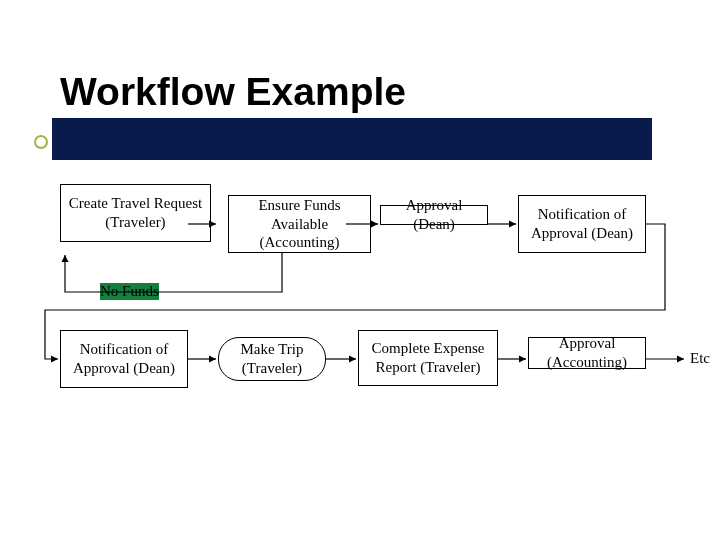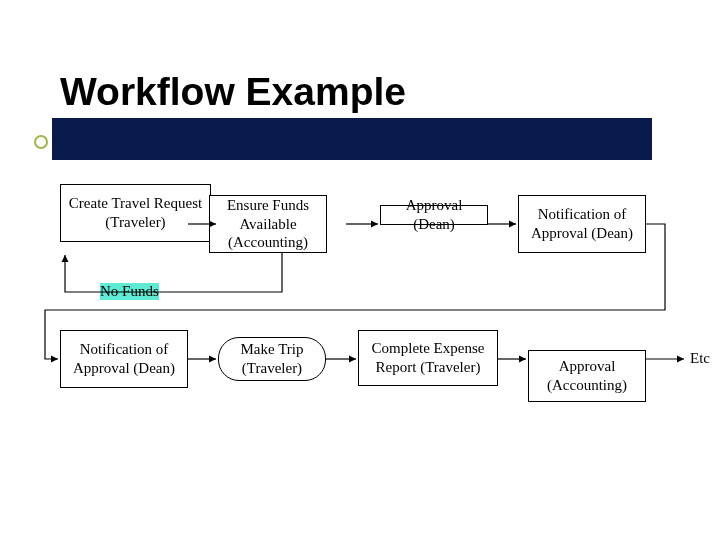--- a/index.html
+++ b/index.html
@@ -47,21 +47,21 @@
     line-height: 1.25;
     display: flex;
     align-items: center;
     justify-content: center;
     padding: 2px 4px;
     box-sizing: border-box;
   }
   .lbl {
     position: absolute;
     font-size: 15px;
-    background: #5eead4;
+    background: #15803d;
   }
   svg.arrows {
     position: absolute;
     left: 0;
     top: 0;
     width: 720px;
     height: 540px;
     pointer-events: none;
   }
   .etc {
@@ -70,30 +70,30 @@
   }
 </style>
 </head>
 <body>
 
 <div class="title">Workflow Example</div>
 <div class="bullet-dot"></div>
 <div class="title-bar"></div>
 
 <div class="box" style="left:60px;  top:184px; width:151px; height:58px;">Create Travel Request (Traveler)</div>
-<div class="box" style="left:209px; top:195px; width:118px; height:58px;">Ensure Funds Available (Accounting)</div>
+<div class="box" style="left:228px; top:195px; width:143px; height:58px;">Ensure Funds Available (Accounting)</div>
 <div class="box" style="left:380px; top:205px; width:108px; height:20px;">Approval (Dean)</div>
 <div class="box" style="left:518px; top:195px; width:128px; height:58px;">Notification of Approval (Dean)</div>
 
 <div class="lbl" style="left:100px; top:283px;">No Funds</div>
 
 <div class="box" style="left:60px;  top:330px; width:128px; height:58px;">Notification of Approval (Dean)</div>
 <div class="box" style="left:218px; top:337px; width:108px; height:44px;border-radius:21px;">Make Trip (Traveler)</div>
 <div class="box" style="left:358px; top:330px; width:140px; height:56px;">Complete Expense Report (Traveler)</div>
-<div class="box" style="left:528px; top:337px; width:118px; height:52px;margin-top:13px;">Approval (Accounting)</div>
+<div class="box" style="left:528px; top:337px; width:118px; height:32px;">Approval (Accounting)</div>
 
 <div class="etc" style="left:690px; top:350px;">Etc</div>
 
 <svg class="arrows">
   <defs>
     <marker id="ah" markerWidth="8" markerHeight="8" refX="6" refY="3" orient="auto">
       <path d="M0,0 L6,3 L0,6 Z" fill="#000"></path>
     </marker>
   </defs>
 

